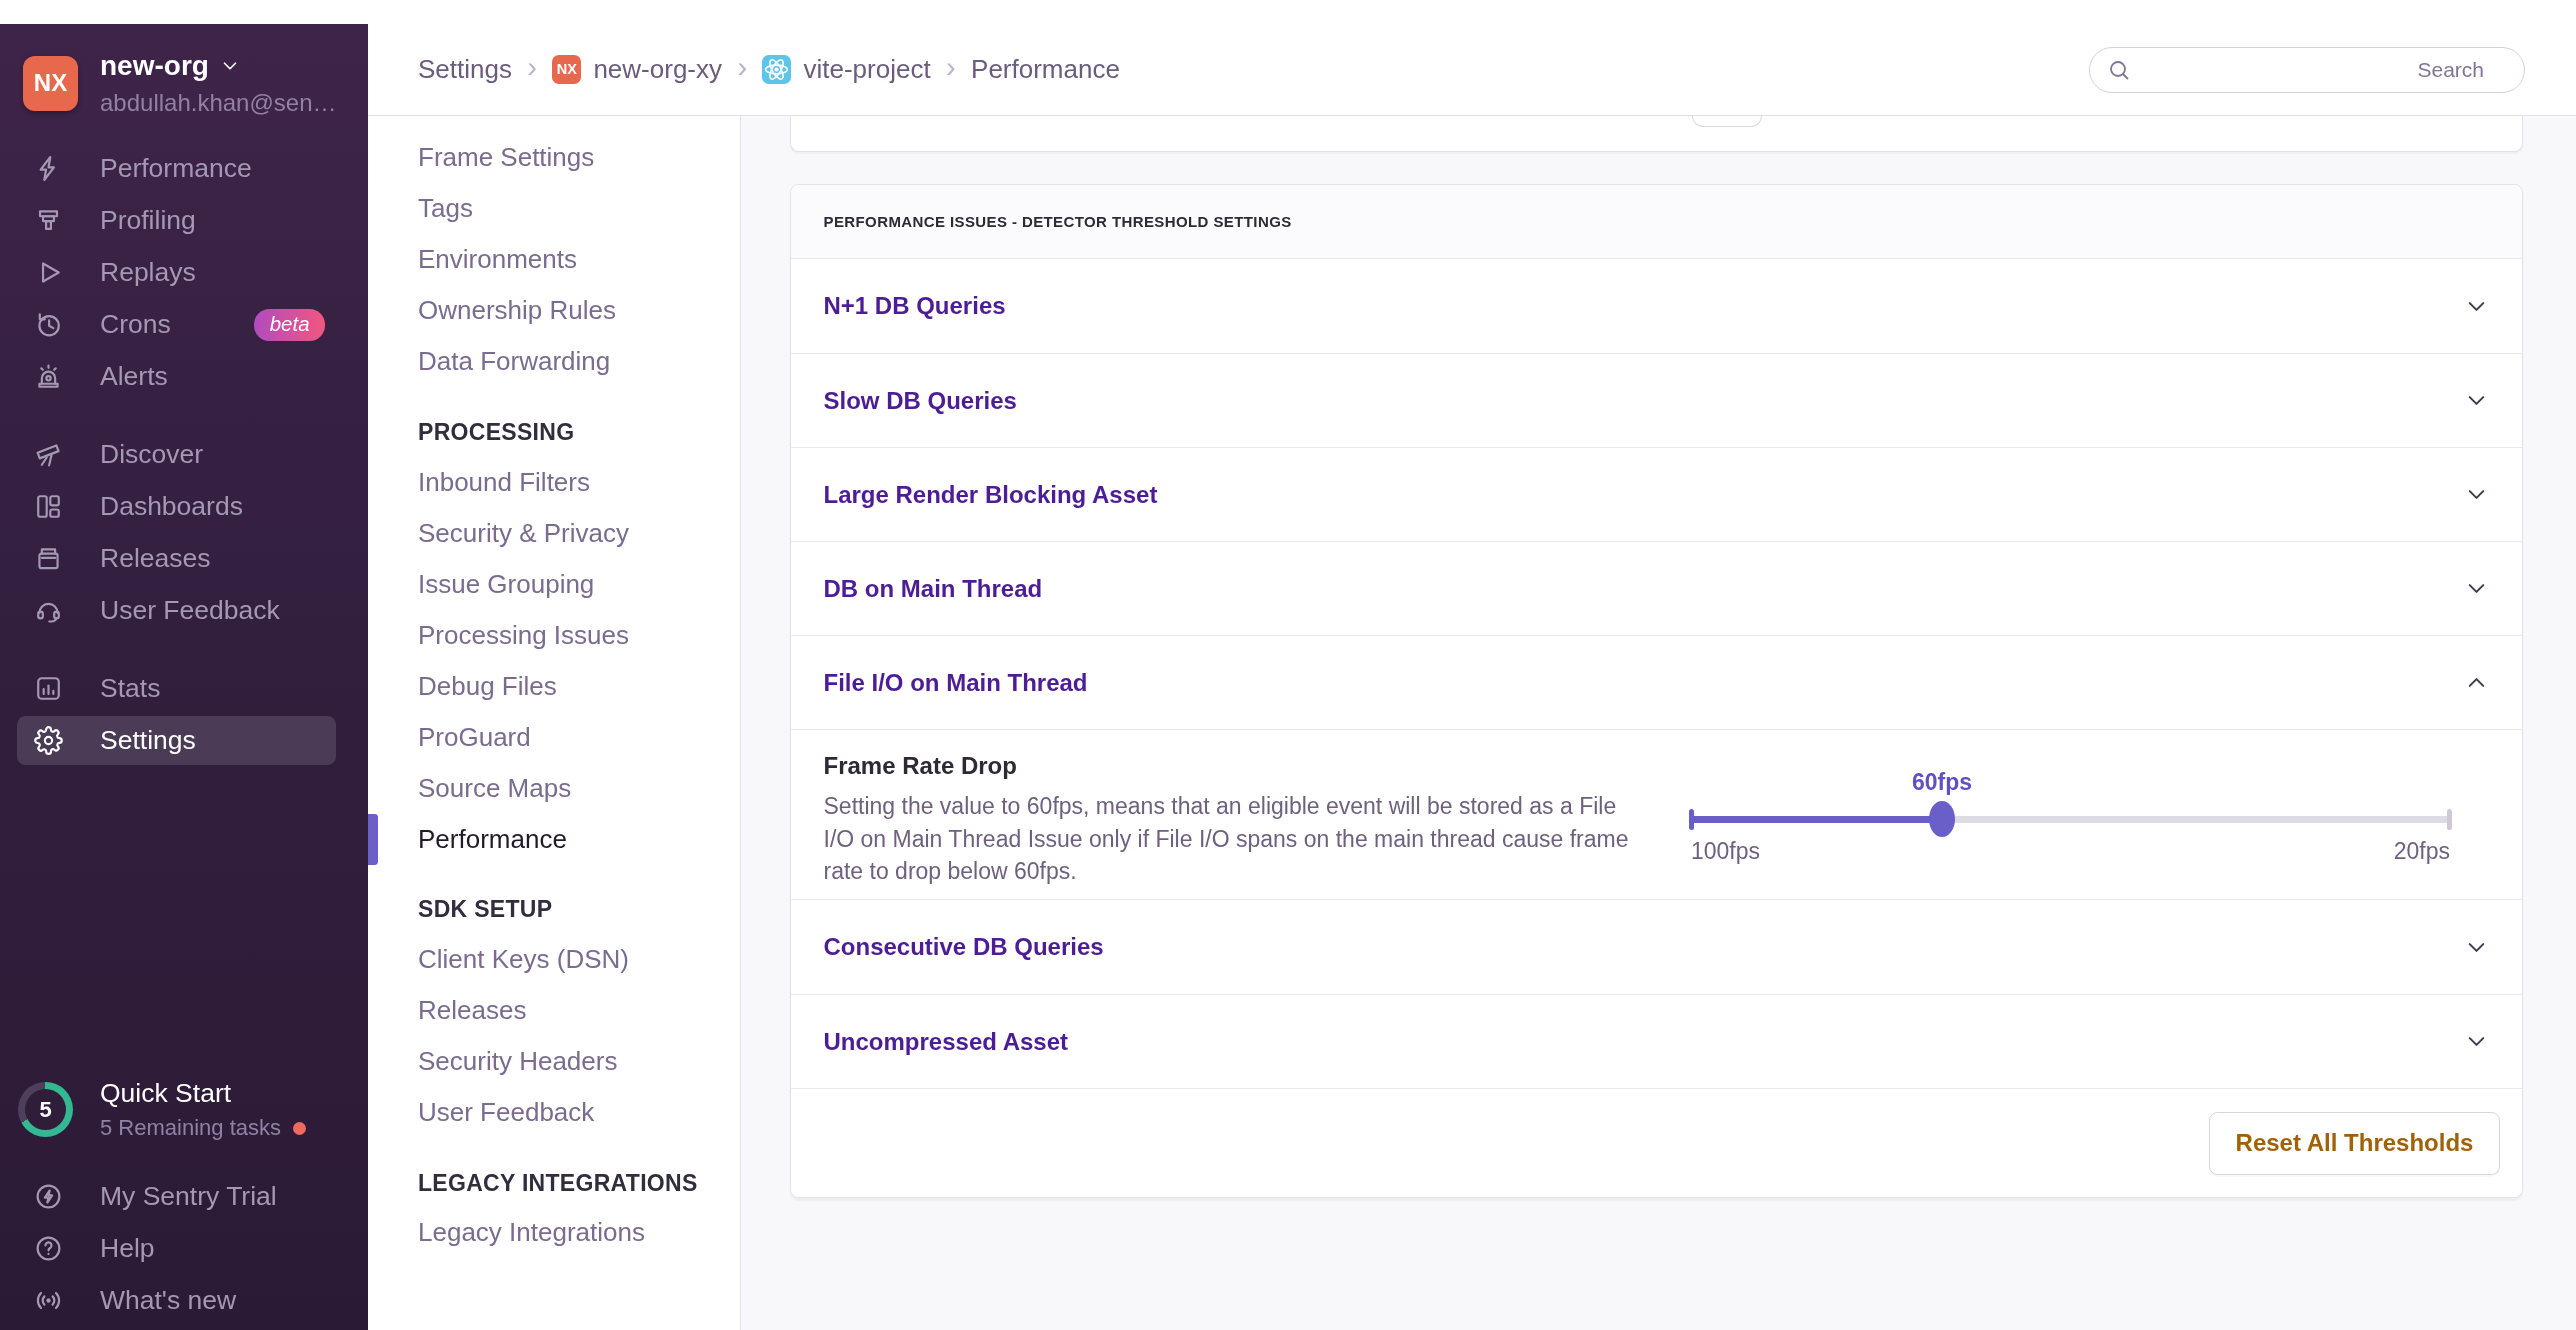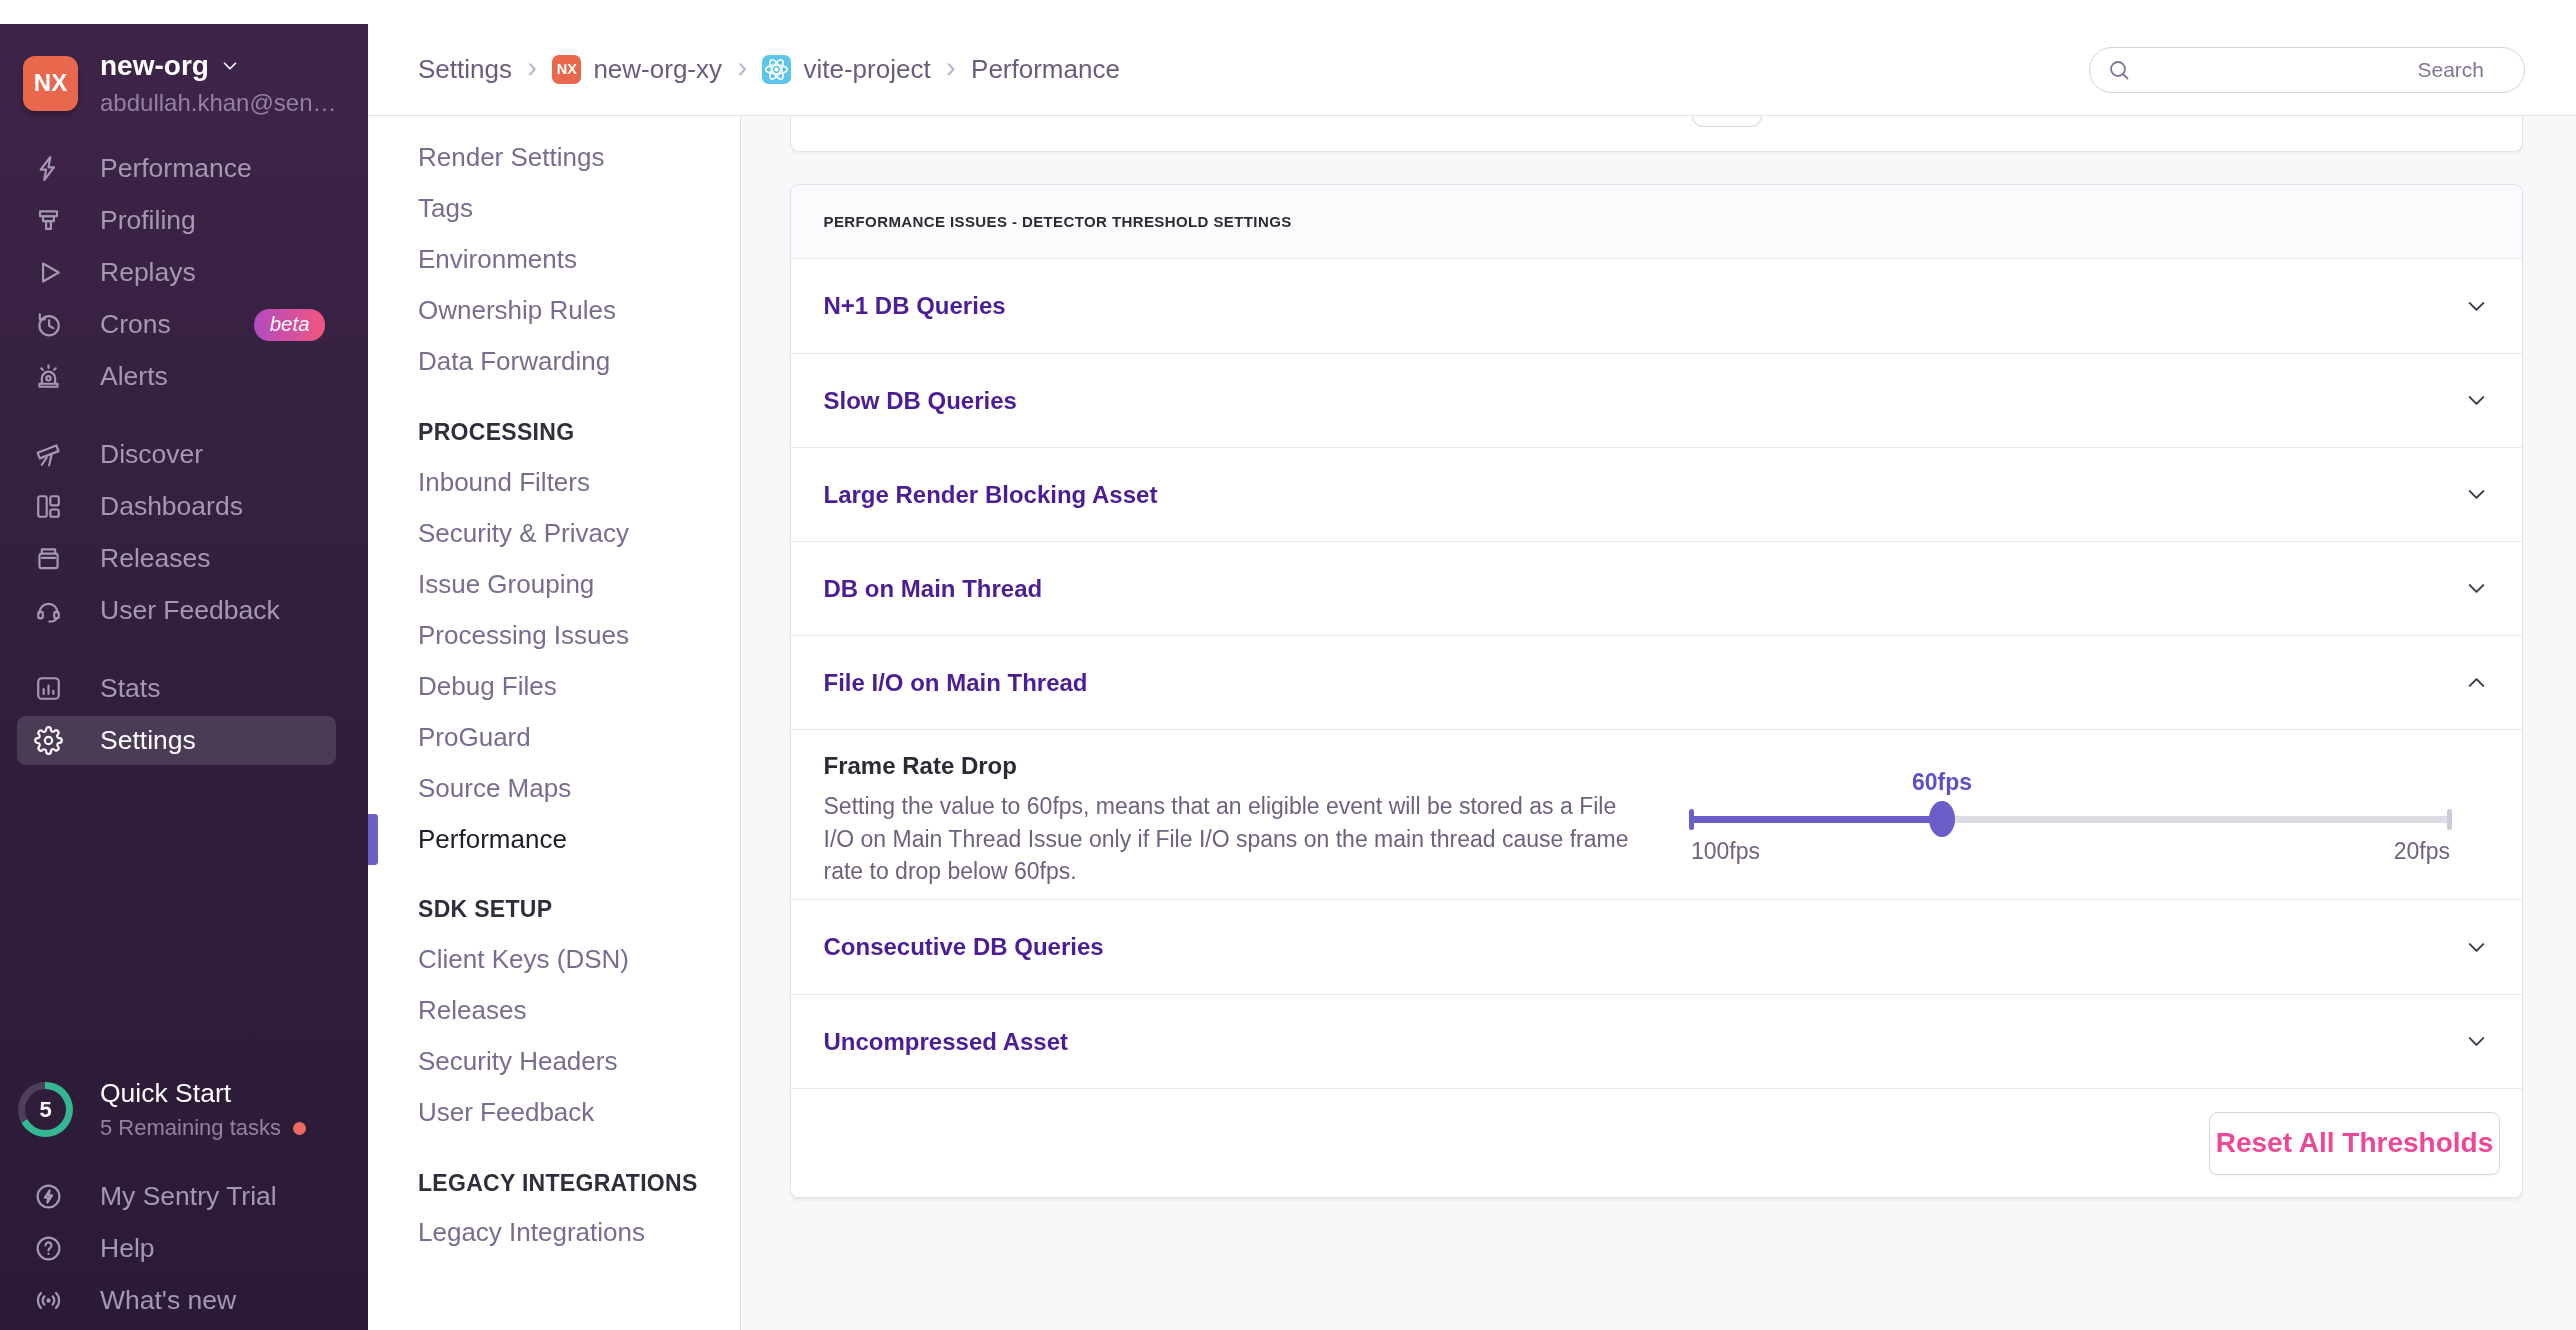--- a/index.html
+++ b/index.html
@@ -113,21 +113,21 @@
   .sl-cap.left { left:-1.7px; background:#6a5ec9; }
   .sl-cap.right { right:-1.7px; background:#cfc9d6; }
   .sl-handle { position:absolute; left:238px; top:71px; width:26px; height:36px;
     border-radius:50%; background:#6a5ec9; cursor:grab; }
   .sl-minmax { position:absolute; top:108px; width:100%; display:flex;
     justify-content:space-between; font-size:23px; color:#6f6080; }
 
   .panel-footer { height:109px; display:flex; align-items:center; justify-content:flex-end;
     padding-right:22px; border-radius:0 0 8.6px 8.6px; background:#fff; }
   .reset-btn { width:291px; height:63px; background:#fff; border:1.7px solid #d9d3de;
-    border-radius:8.6px; font-size:28px; font-weight:600; color:#ec4899; cursor:pointer;
+    border-radius:8.6px; font-size:24px; font-weight:600; color:#a16207; cursor:pointer;
     font-family:inherit; box-shadow:0 1.7px 0 rgba(32,25,40,.03); }
 
   .bottom-strip { height:8.6px; flex:0 0 8.6px; background:#f0eef3; border-top:1.7px solid #e4e0e9; }
   svg { fill:none; stroke:currentColor; stroke-width:1.8; stroke-linecap:round; stroke-linejoin:round; }
 </style>
 </head>
 <body>
 
 <div id="app">
 
@@ -344,21 +344,21 @@
           <circle cx="11" cy="11" r="7"></circle>
             <path d="m16.5 16.5 4 4"></path>
           </svg>
         <input type="text" value="" placeholder="Search" style="">
       </div>
     </header>
 
     <div class="bodyrow">
       <nav class="settings-nav" id="settings-nav">
           <div class="nav-item">
-            <span>Render Settings</span>
+            <span>Frame Settings</span>
           </div>
           <div class="nav-item">
             <span>Tags</span>
           </div>
           <div class="nav-item">
             <span>Environments</span>
           </div>
           <div class="nav-item">
             <span>Ownership Rules</span>
           </div>

